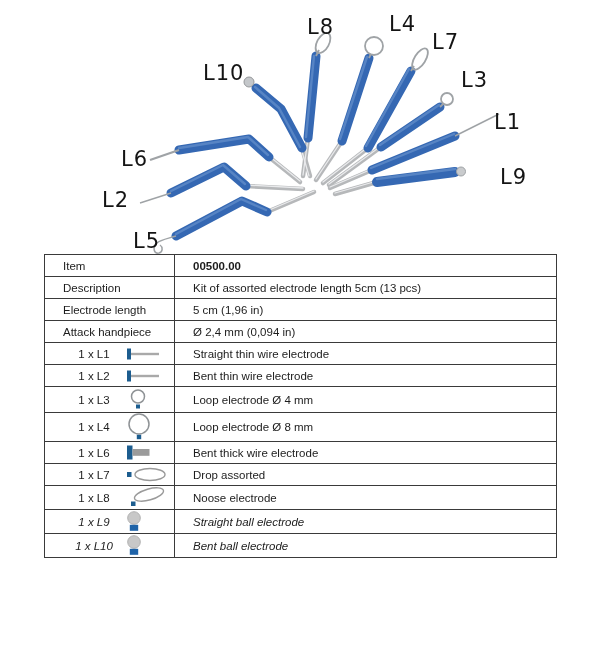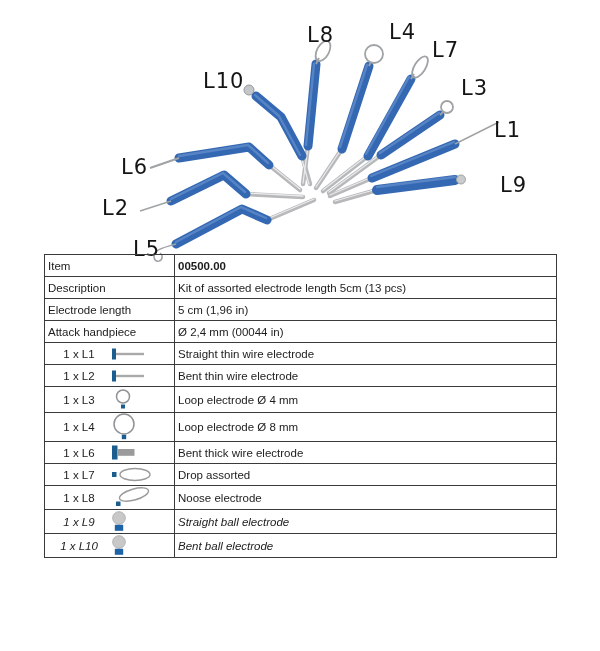--- a/index.html
+++ b/index.html
@@ -1,25 +1,25 @@
 <!DOCTYPE html>
 <html><head>
 <meta charset="utf-8">
 <style>
   html,body{margin:0;padding:0;background:#fff;}
   .page{position:relative;width:600px;height:651px;background:#ffffff;overflow:hidden;
         font-family:"Liberation Sans",sans-serif;}
-  .photo{position:absolute;left:0;top:16px;width:600px;height:250px;}
+  .photo{position:absolute;left:0;top:8px;width:600px;height:250px;}
   .photo svg{display:block;}
   .photo text{font-family:"DejaVu Sans",sans-serif;font-size:21px;fill:#141414;letter-spacing:1px;}
 
   table.spec{position:absolute;left:44px;top:254px;width:513px;border-collapse:collapse;
              table-layout:fixed;}
   table.spec td{border:1px solid #3a3a3a;font-size:11.5px;color:#1c1c1c;
-                vertical-align:middle;padding:0 4px 0 3px;overflow:hidden;white-space:nowrap;}
+                vertical-align:middle;padding:0 4px 0 18px;overflow:hidden;white-space:nowrap;}
   td.k{width:130px;}
   td.v{padding-left:9px;}
   .kflex{display:flex;align-items:center;height:100%;}
   .klabel{display:inline-block;width:62px;flex:0 0 62px;text-align:center;}
   .ic{display:inline-flex;align-items:center;}
   .ic svg{display:block;}
   tr.h22{height:22px;} tr.h24{height:24px;font-style:italic;} tr.h26{height:26px;} tr.h28{height:28px;}
   .bold{font-weight:bold;font-size:12.5px;margin-left:24px;}
 </style>
 </head>
@@ -123,21 +123,21 @@
       <tr class="h22">
         <td class="k">Description</td>
         <td class="v">Kit of assorted electrode length 5cm (13 pcs)</td>
       </tr>
       <tr class="h22">
         <td class="k">Electrode length</td>
         <td class="v">5 cm (1,96 in)</td>
       </tr>
       <tr class="h22">
         <td class="k">Attack handpiece</td>
-        <td class="v">Ø 2,4 mm (00044 in)</td>
+        <td class="v">Ø 2,4 mm (0,094 in)</td>
       </tr>
 
       <tr class="h22">
         <td class="k">
             <span class="kflex">
           <span class="klabel">1 x L1</span>
           <span class="ic">
             <svg width="40" height="18" viewBox="0 0 40 18">
                   <rect x="2" y="3.5" width="4" height="11" fill="#1c5d8f"></rect>
                   <path d="M6,9 H34" stroke="#a9a9a9" stroke-width="2.4"></path>

